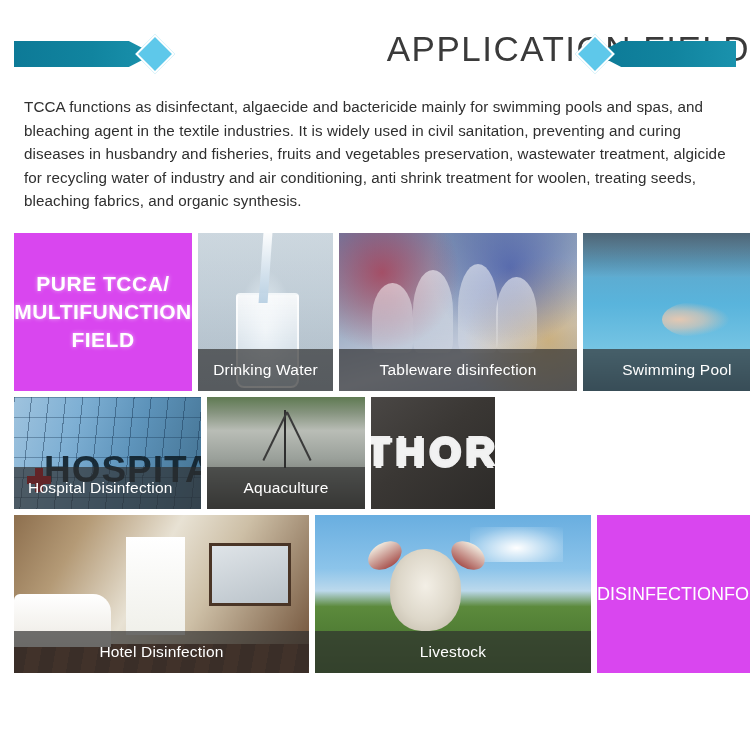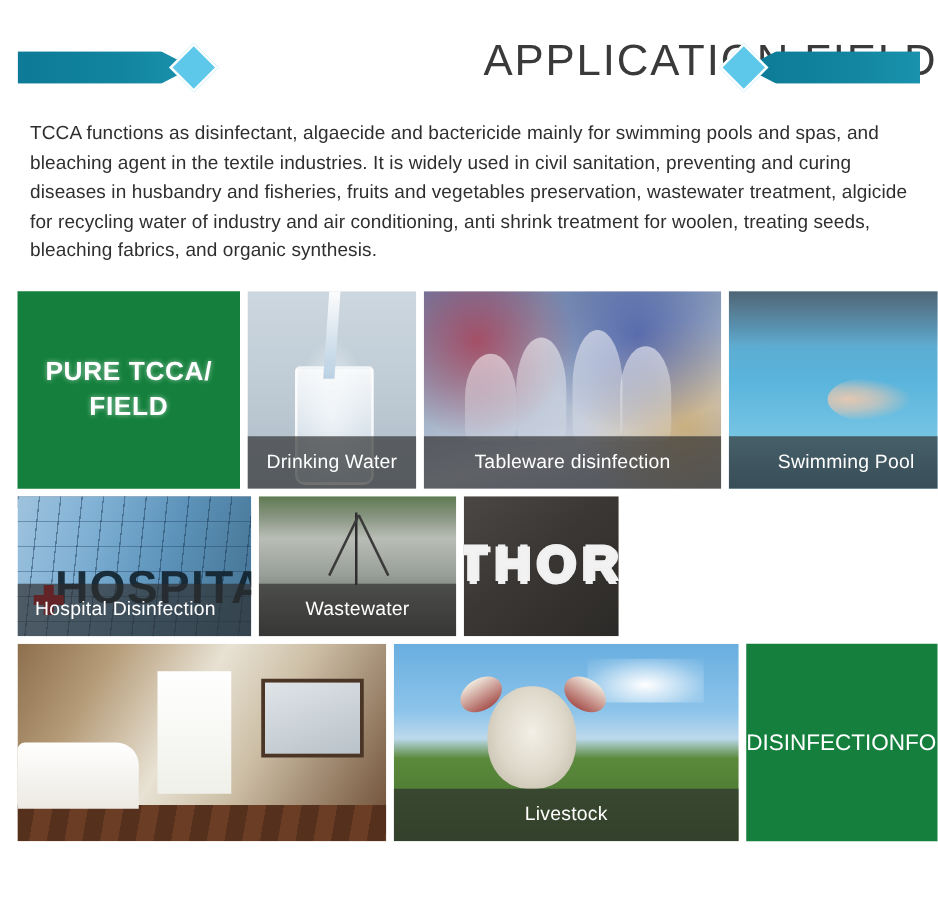--- a/index.html
+++ b/index.html
@@ -96,21 +96,21 @@
     font-size: 15.5px;
     display: flex;
     align-items: center;
     justify-content: center;
     text-align: center;
     letter-spacing: 0.2px;
   }
   .caption.left-align { justify-content: flex-start; padding-left: 14px; }
 
   
-  .tile-cyan { background: #15803d; }
+  .tile-cyan { background: #d946ef; }
   .tcca-text {
     position: absolute;
     inset: 0;
     display: flex;
     flex-direction: column;
     align-items: center;
     justify-content: center;
     color: #ffffff;
     font-weight: bold;
     font-size: 21px;
@@ -337,20 +337,21 @@
 
 <p class="intro">TCCA functions as disinfectant, algaecide and bactericide mainly for swimming pools and spas, and bleaching agent in the textile industries. It is widely used in civil sanitation, preventing and curing diseases in husbandry and fisheries, fruits and vegetables preservation, wastewater treatment, algicide for recycling water of industry and air conditioning, anti shrink treatment for woolen, treating seeds, bleaching fabrics, and organic synthesis.</p>
 
 <div class="grid">
 
   <div class="row">
 
     <div class="tile tile-cyan" style="width:178px;height:158px">
       <div class="tcca-text">
         <span>PURE TCCA/</span>
+        <span>MULTIFUNCTION</span>
         <span>FIELD</span>
       </div>
     </div>
 
     <div class="tile" style="width:135px;height:158px">
       <div class="tile-media ph-water">
         <div class="glass"></div>
         <div class="stream"></div>
       </div>
       <div class="caption">Drinking Water</div>
@@ -385,40 +386,41 @@
       </div>
       <div class="caption left-align">Hospital Disinfection</div>
     </div>
 
     <div class="tile" style="width:158px;height:112px">
       <div class="tile-media ph-aqua">
         <div class="pole"></div>
         <div class="arm1"></div>
         <div class="arm2"></div>
       </div>
-      <div class="caption">Wastewater</div>
+      <div class="caption">Aquaculture</div>
     </div>
 
     <div class="tile" style="width:124px;height:112px">
       <div class="tile-media ph-thor">
         <div class="thor-word">THOR</div>
       </div>
     </div>
 
   </div>
 
   <div class="row">
 
     <div class="tile" style="width:295px;height:158px">
       <div class="tile-media ph-hotel">
         <div class="window"></div>
         <div class="tv"></div>
         <div class="floor"></div>
         <div class="bed"></div>
       </div>
+      <div class="caption">Hotel Disinfection</div>
     </div>
 
     <div class="tile" style="width:276px;height:158px">
       <div class="tile-media ph-sheep">
         <div class="cloud"></div>
         <div class="ear-l"></div>
         <div class="ear-r"></div>
         <div class="lamb-head"></div>
       </div>
       <div class="caption">Livestock</div>

